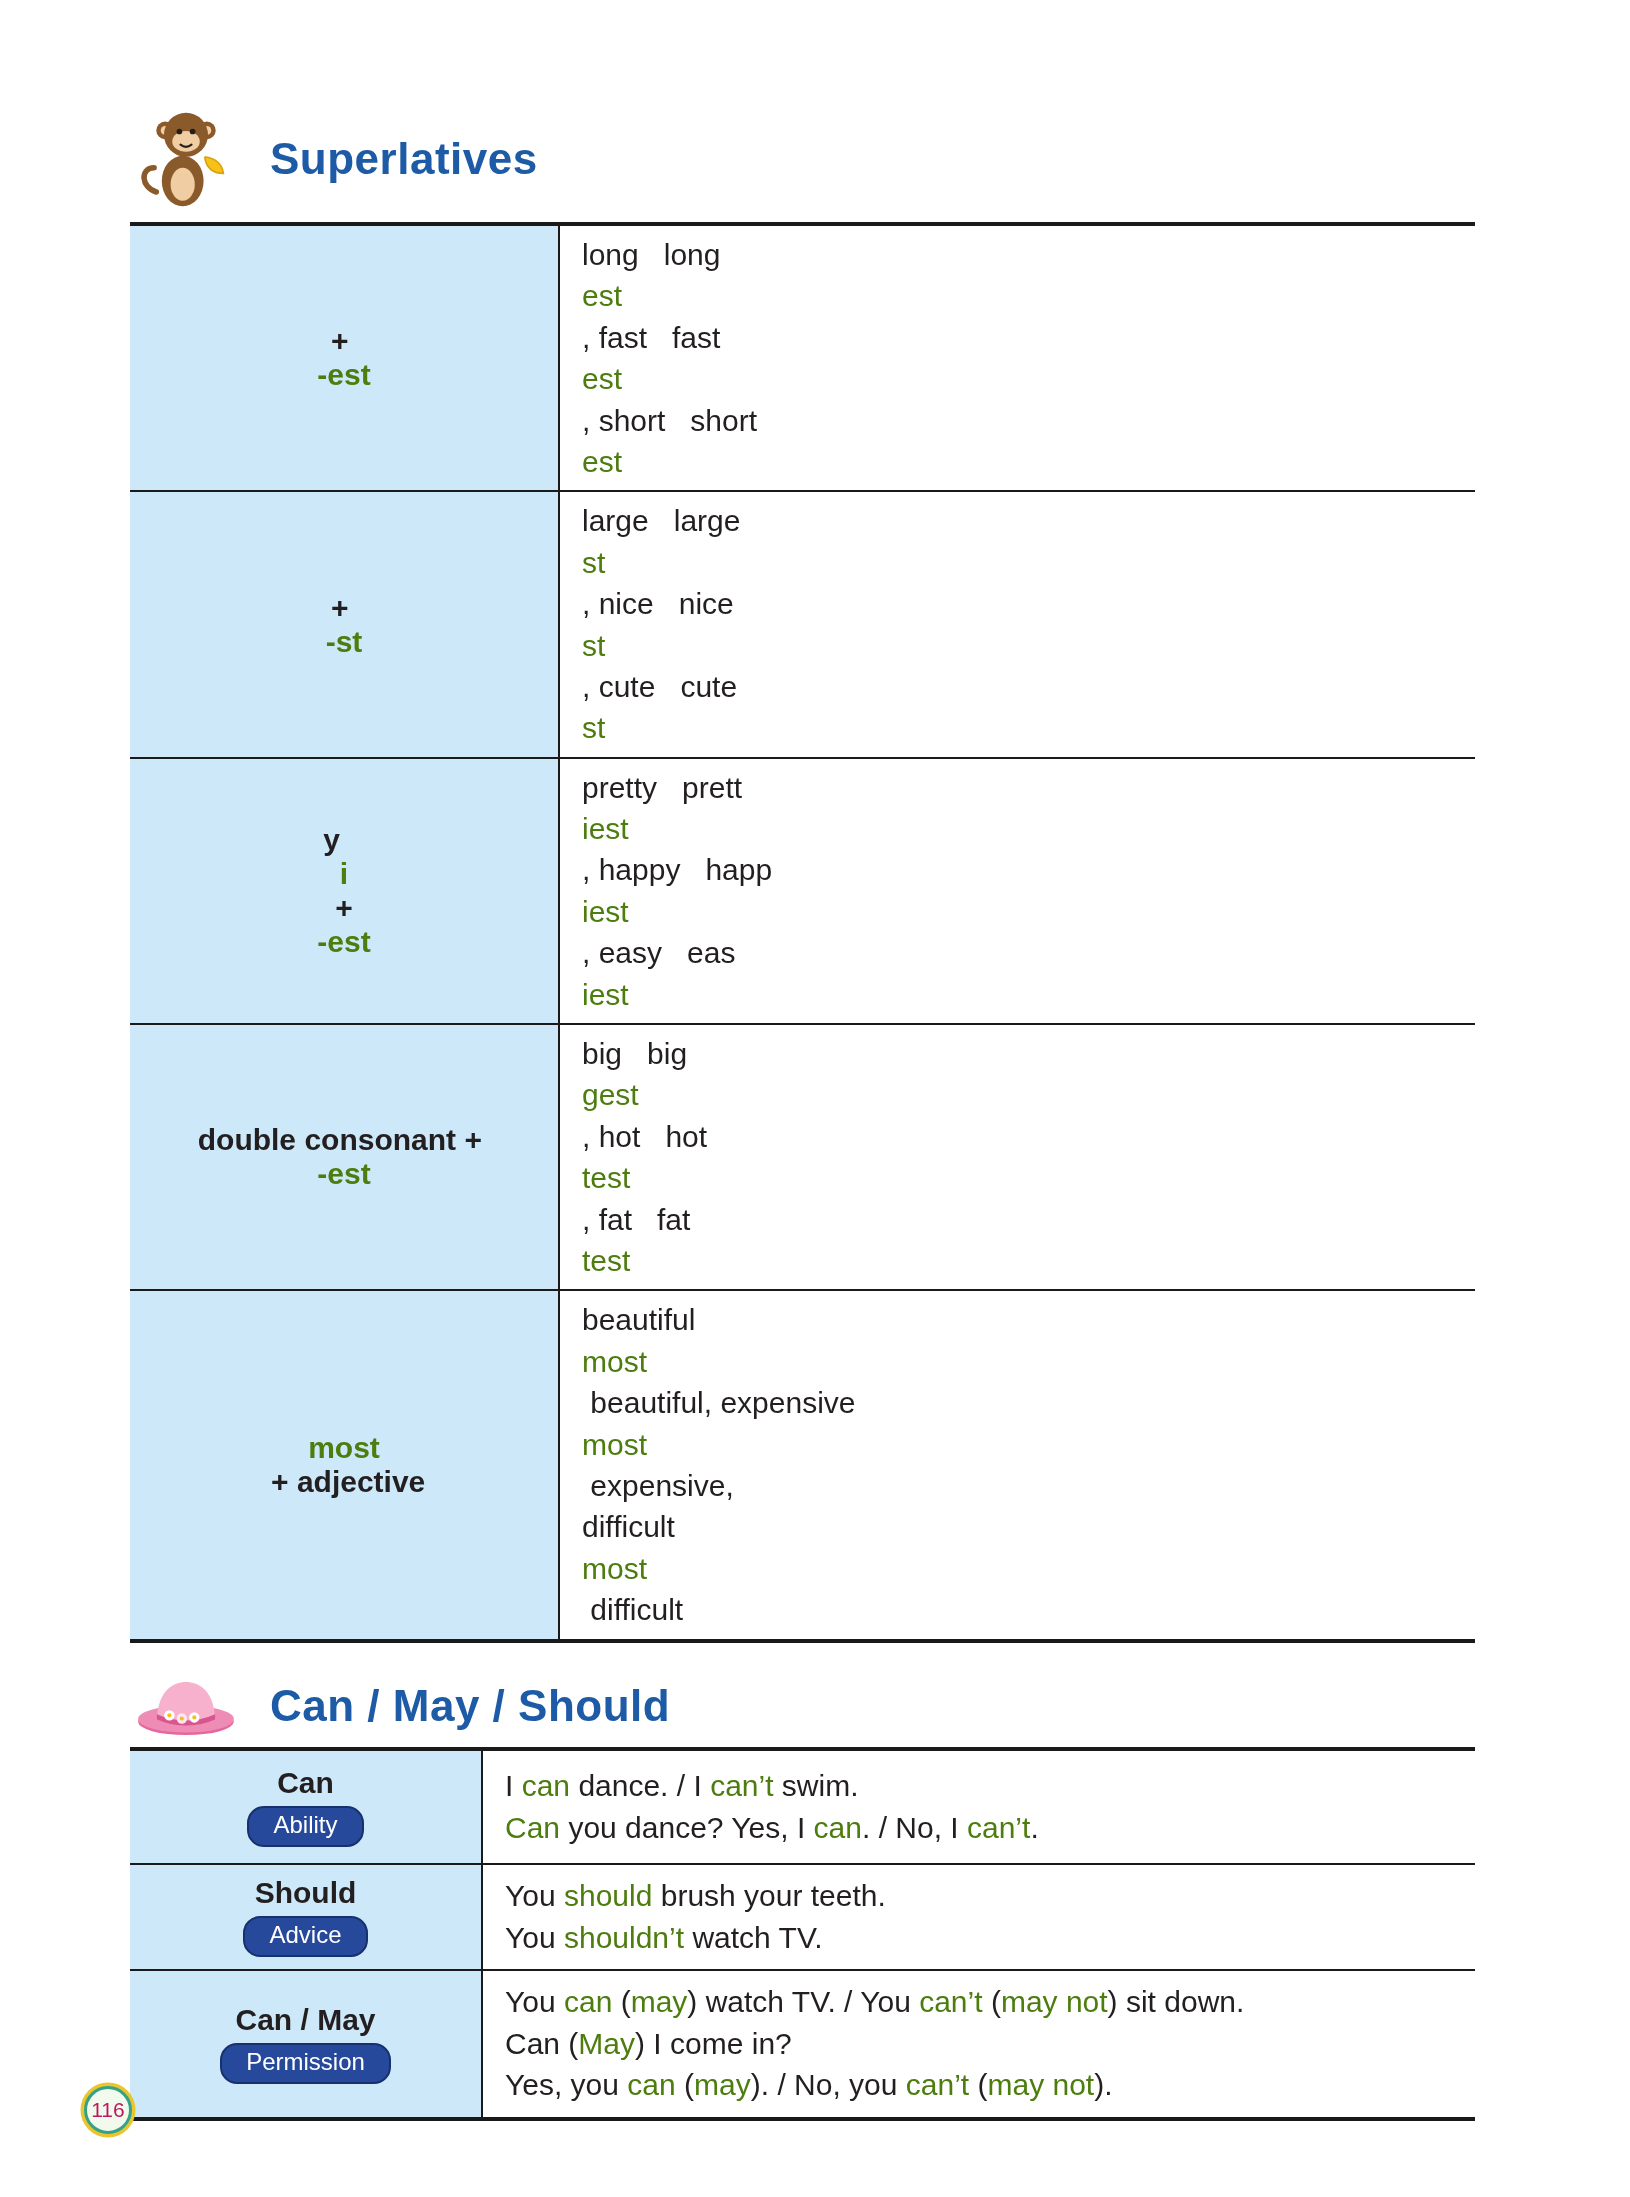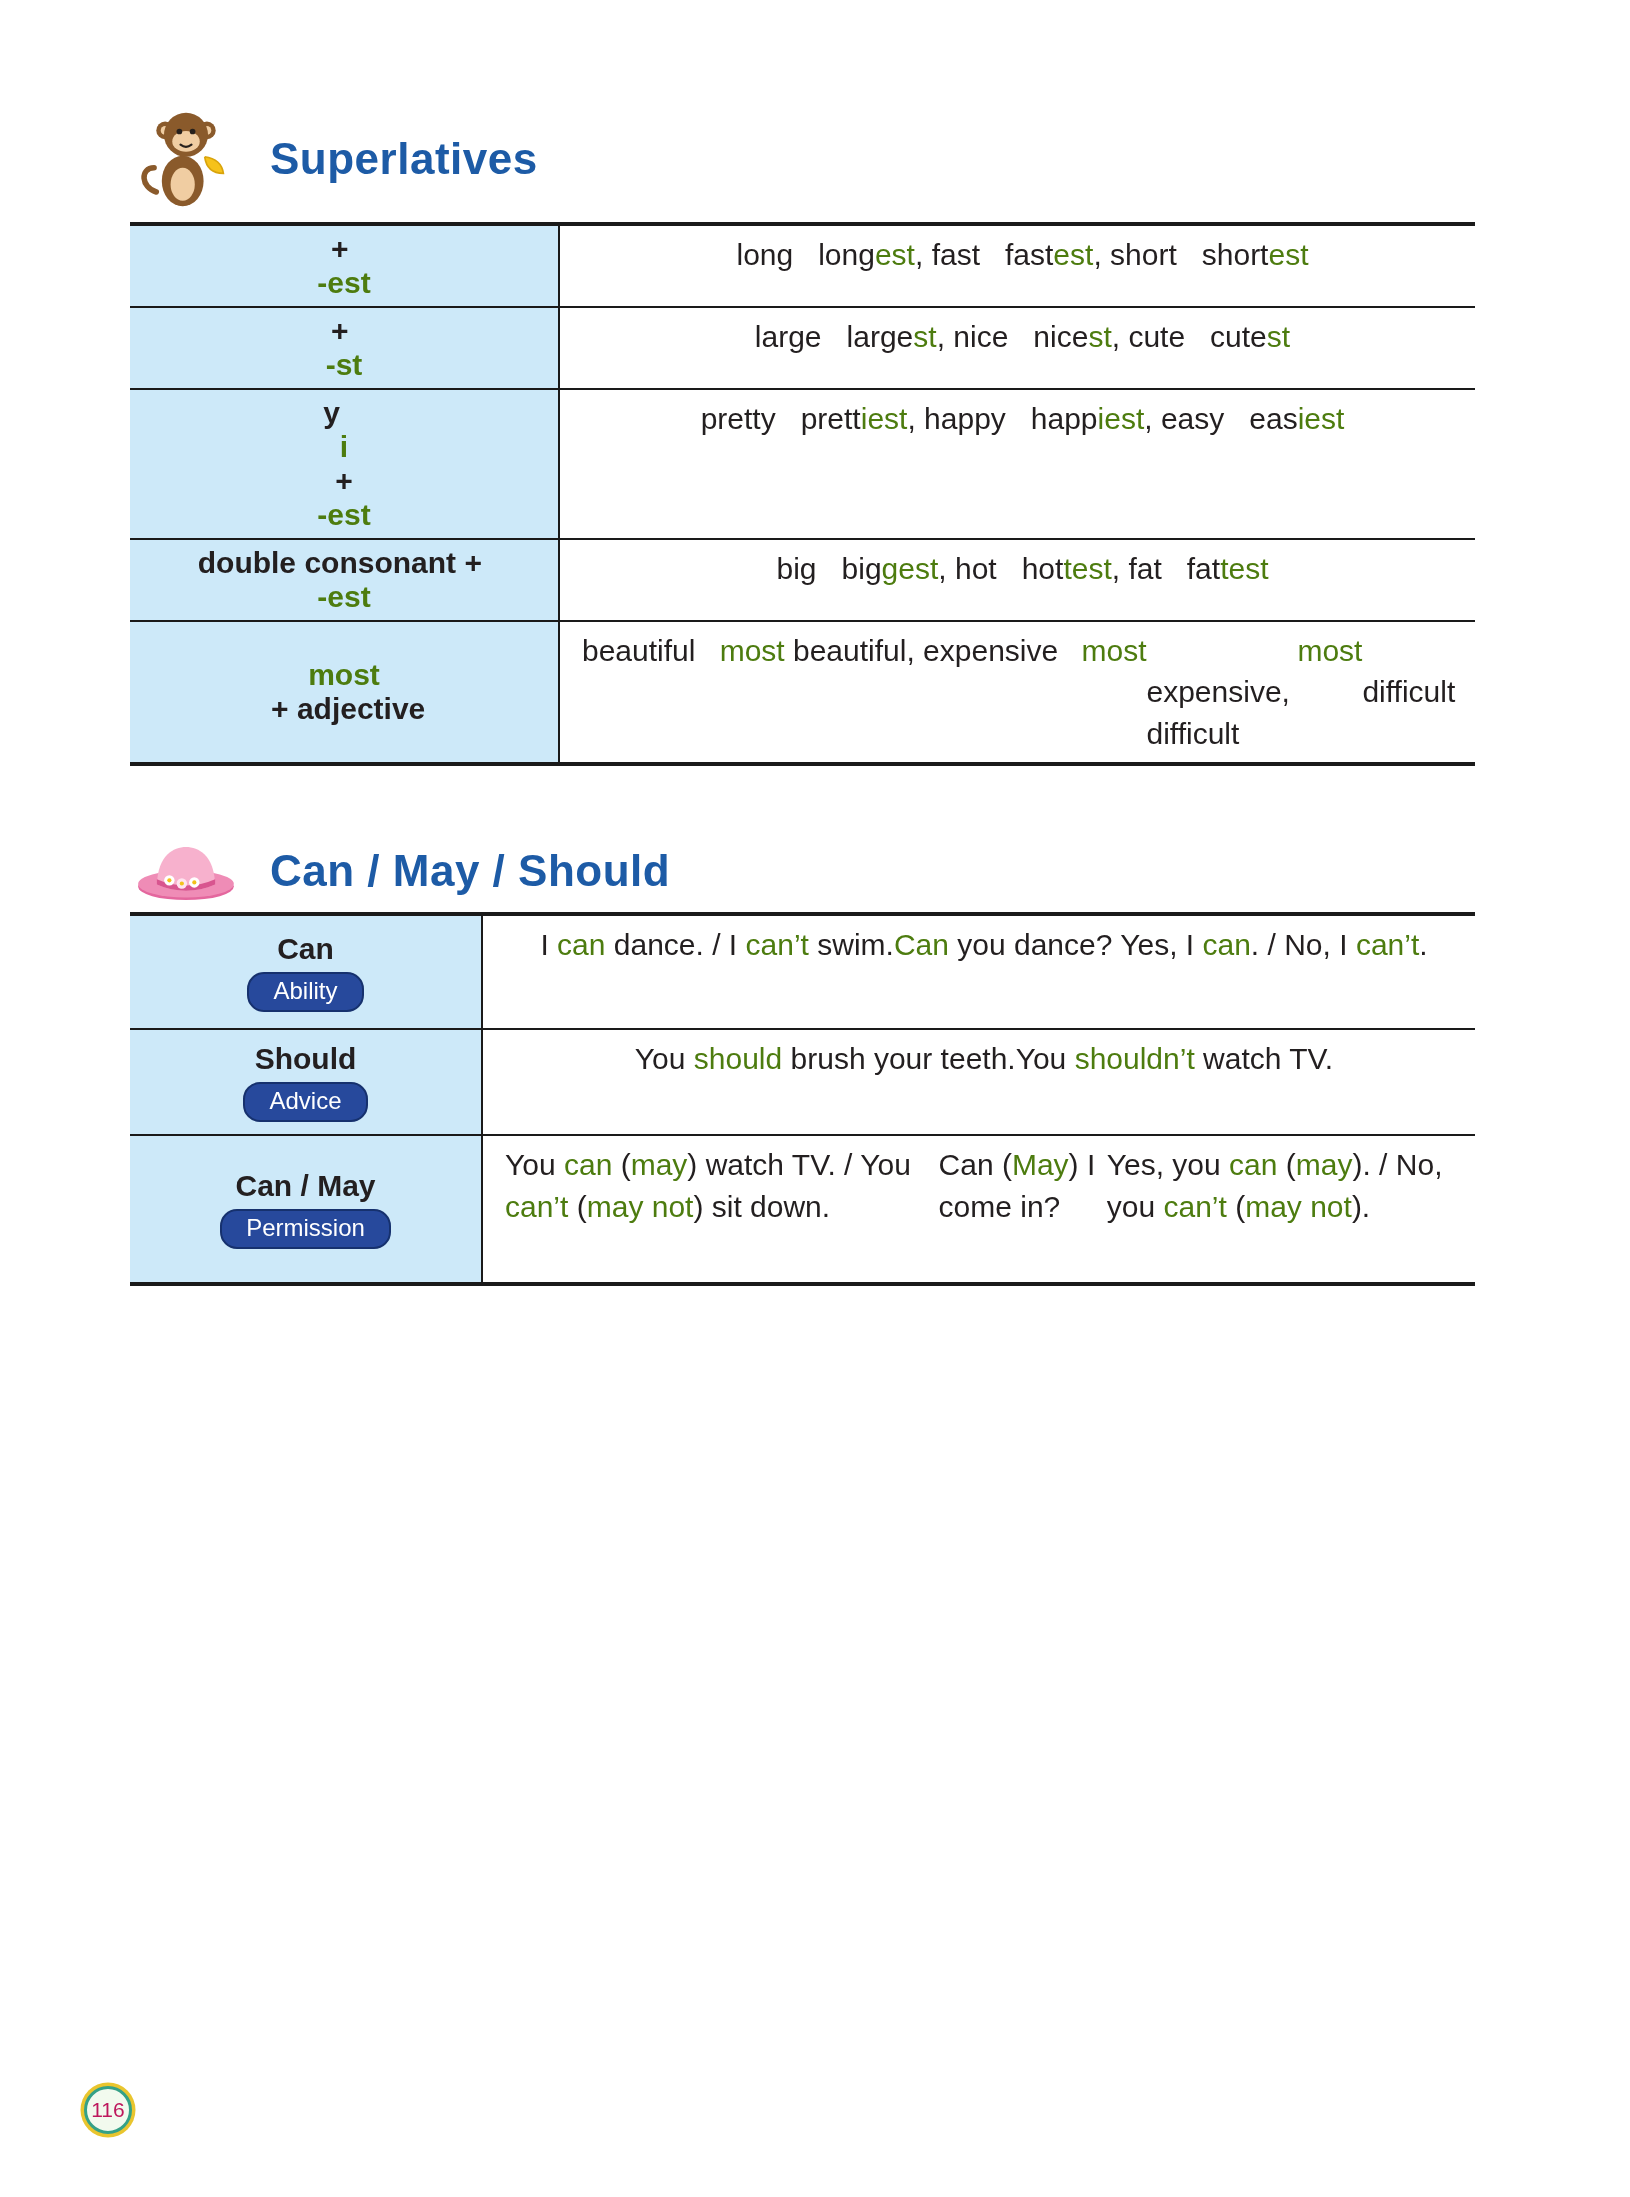--- a/index.html
+++ b/index.html
@@ -1,41 +1,41 @@
 <!DOCTYPE html>
 <html><head>
 <meta charset="utf-8">
 <style>
   * { margin:0; padding:0; box-sizing:border-box; }
   html,body { background:#ffffff; font-family:"Liberation Sans", sans-serif; color:#231f20; }
   .page { position:relative; width:1630px; height:2197px; background:#fff; overflow:hidden; }
   .content { margin-left:130px; width:1345px; padding-top:104px; }
 
-  .section { margin-top:72px; }
+  .section { margin-top:30px; }
   .section:first-child { margin-top:0; }
   .section-head { display:flex; align-items:center; gap:28px; margin-bottom:8px;text-align:center; }
   .icon-box { width:112px; display:flex; justify-content:center; align-items:flex-end; }
   .section-title { font-size:44px; font-weight:bold; color:#1d5ba6; letter-spacing:0.5px; }
 
   
   .tbl { border-top:4px solid #1a1a1a; border-bottom:4px solid #1a1a1a; }
   .trow { display:flex; }
   .trow + .trow { border-top:2px solid #1a1a1a; }
   .red { color:#4d7c0f; }
 
   
   .cell-rule, .cell-label {
     background:#cde9f9; display:flex; flex-direction:column; align-items:center; justify-content:center;
     text-align:center; font-weight:bold; font-size:30px; border-right:2px solid #1a1a1a;
     white-space:pre-wrap; padding:6px 10px;
   }
   .tbl-sup .cell-rule { width:430px; }
   .tbl-mod .cell-label { width:353px; }
   .cell-ex {
-    flex:1; display:flex; flex-direction:row; justify-content:center;
+    flex:1; display:flex; flex-direction:column; justify-content:center;
     font-size:30px; line-height:1.38; padding:8px 12px 8px 22px; white-space:pre-wrap;
   }
   .tbl-sup .trow { min-height:62px; }
   .tbl-sup .trow:last-child { min-height:100px; }
   .tbl-mod .trow-can { min-height:112px; }
   .tbl-mod .trow-canmay { min-height:148px; }
   .tbl-mod .trow-should { min-height:106px; }
   .exline { white-space:pre-wrap; }
 
   .badge {

